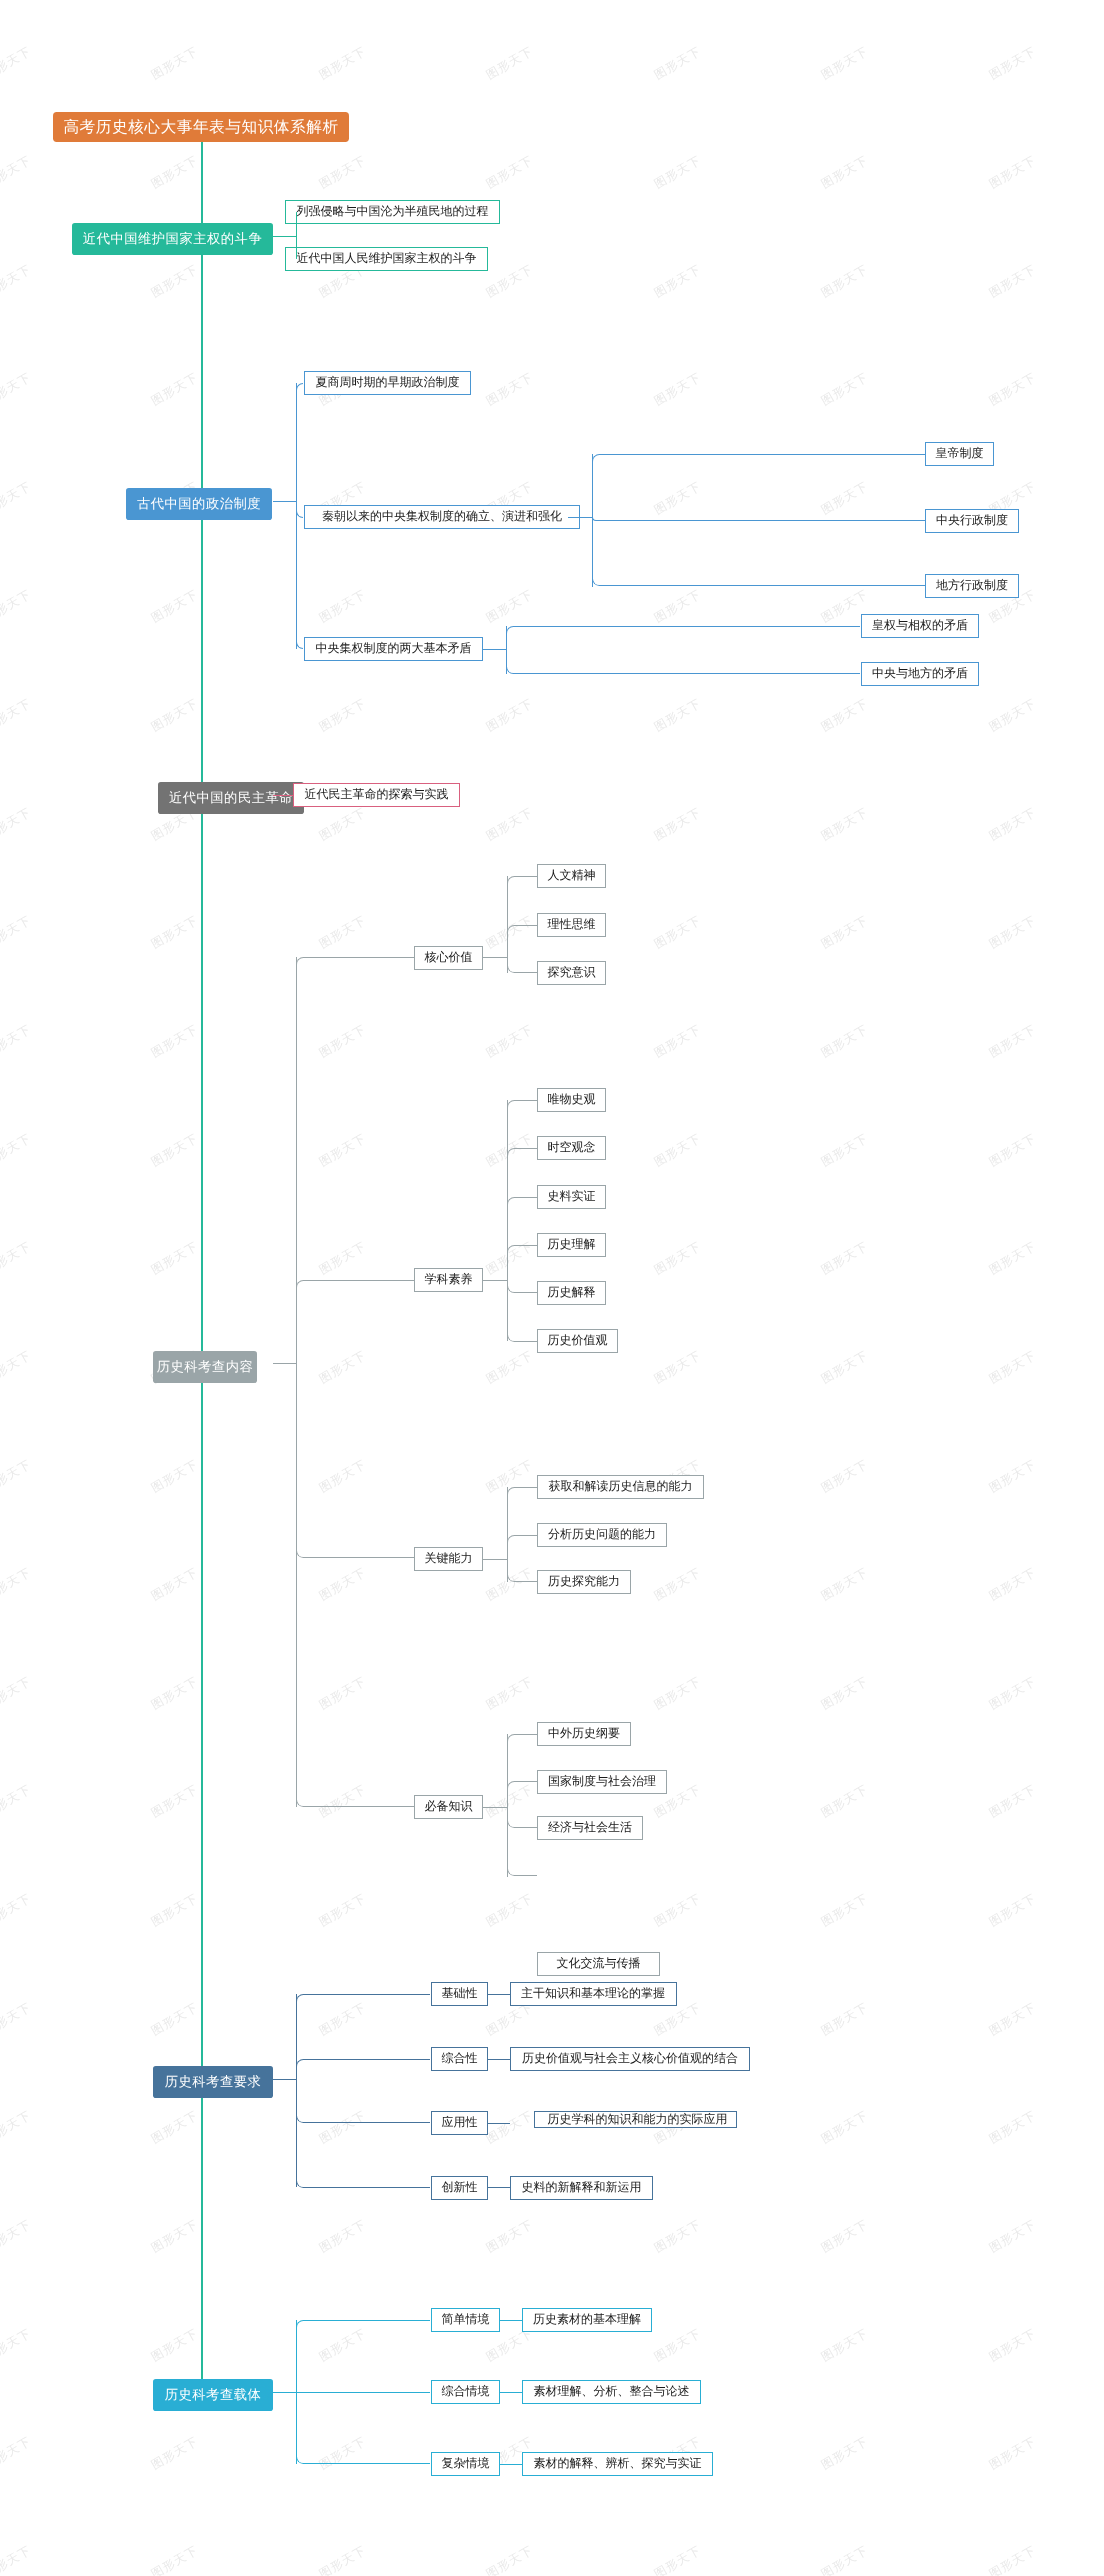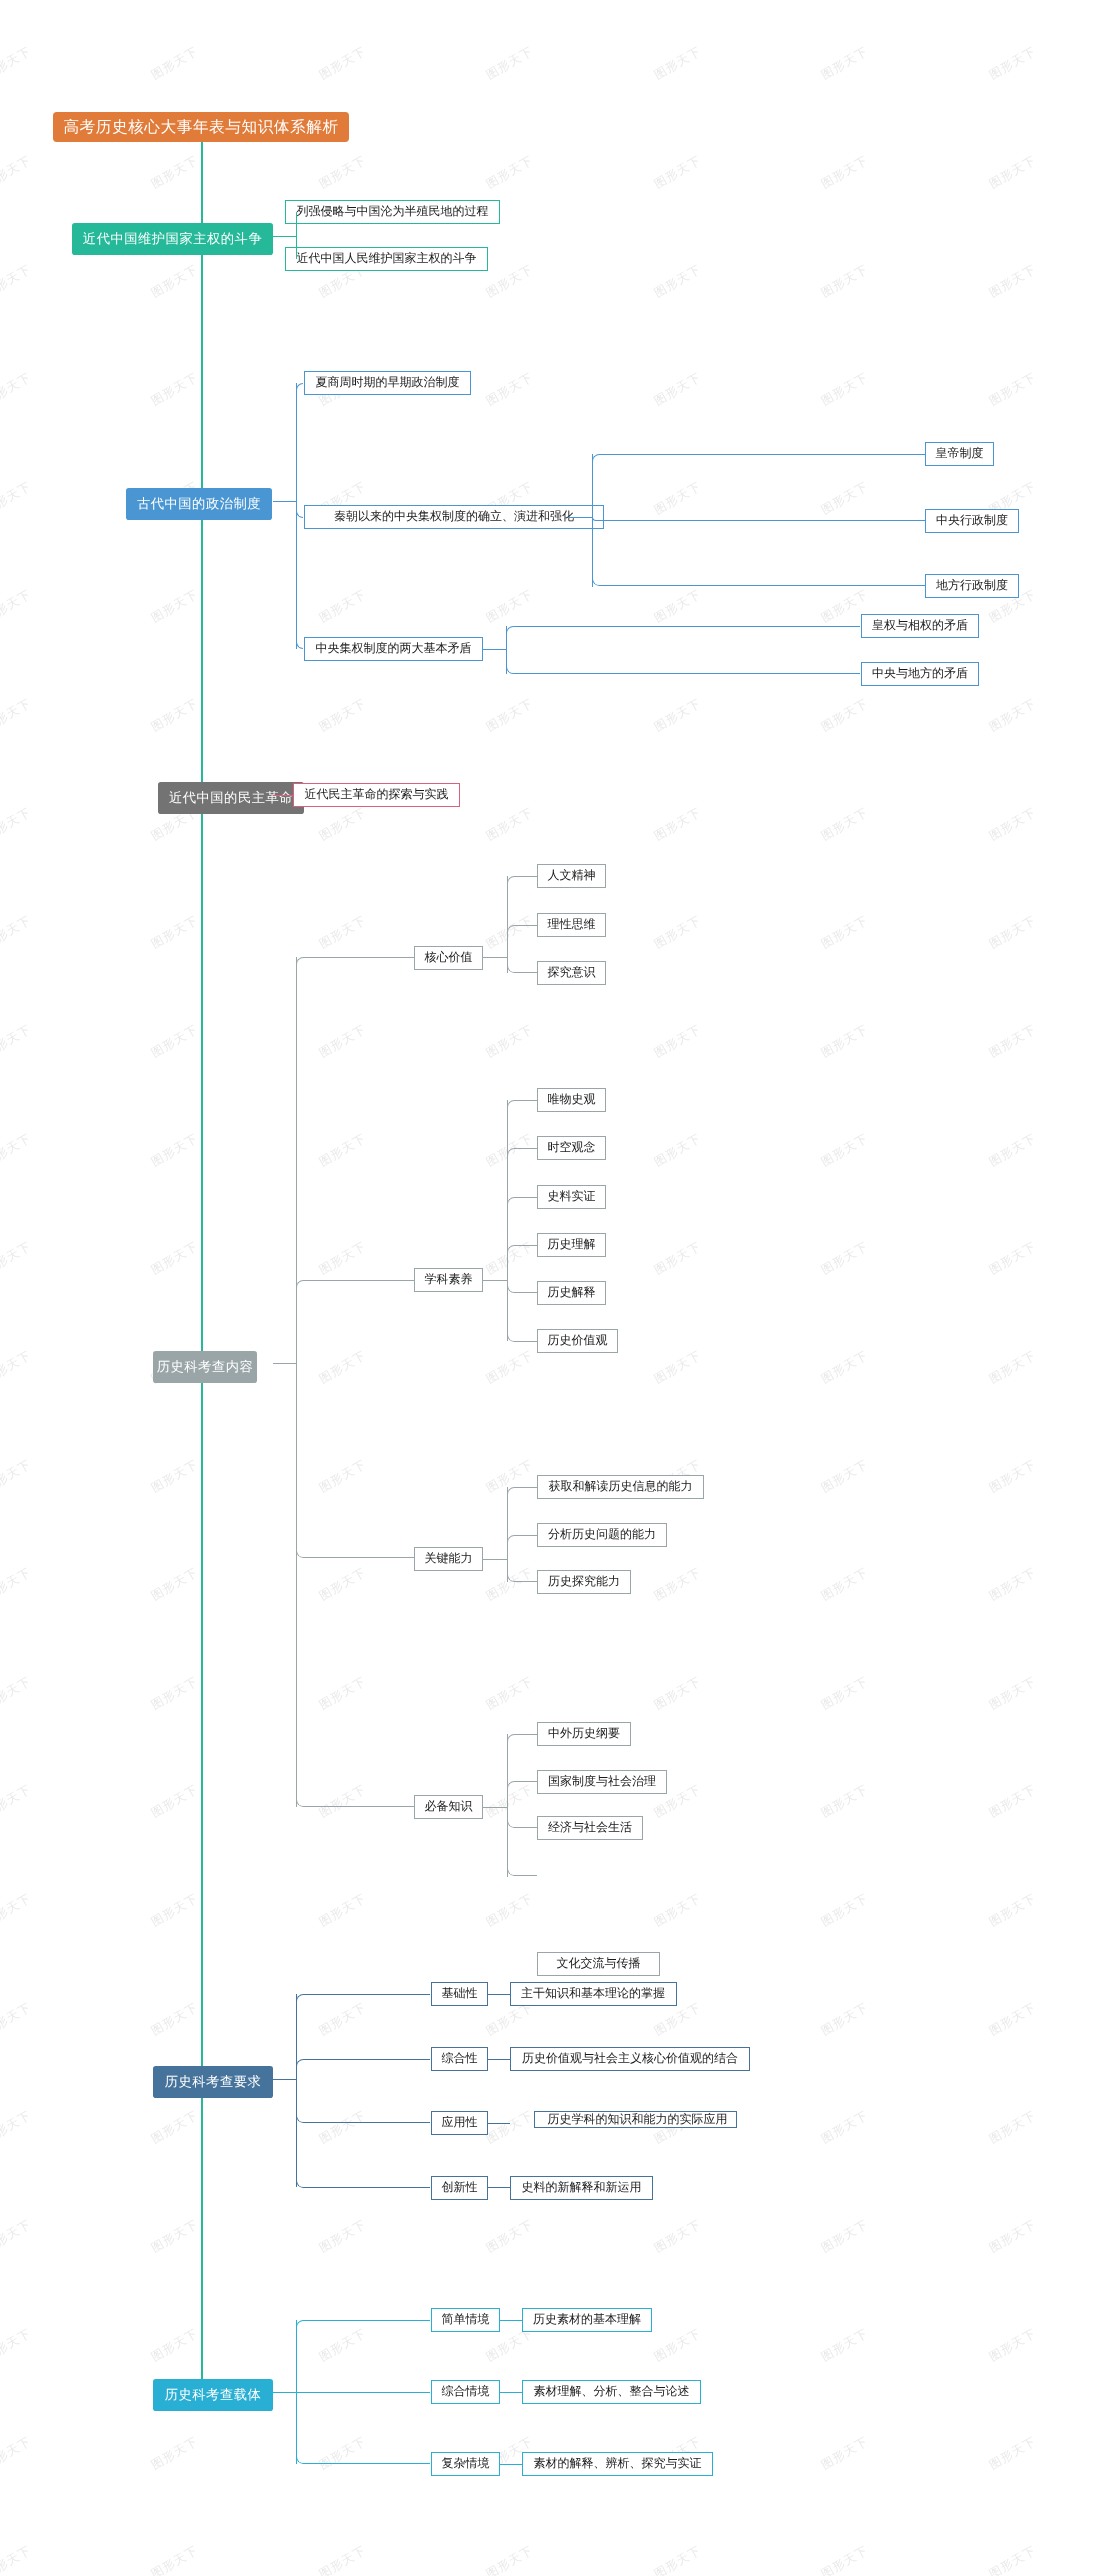--- a/index.html
+++ b/index.html
@@ -279,21 +279,21 @@
     <div class="conn v c-green" style="left: 296px; top: 212px; height: 47px;"></div>
     <div class="node lo green" style="left: 285px; top: 200px; width: 215px; height: 24px;">列强侵略与中国沦为半殖民地的过程</div>
     <div class="elbow" style="left: 296px; width: 0.9px; top: 212px; height: 24px; border-left: 1.5px solid rgb(37, 185, 154); border-top: 1.5px solid rgb(37, 185, 154); border-top-left-radius: 7.4px;"></div>
     <div class="node lo green" style="left: 285px; top: 247px; width: 203px; height: 24px;">近代中国人民维护国家主权的斗争</div>
     <div class="elbow" style="left: 296px; width: 0.9px; top: 236px; height: 23px; border-left: 1.5px solid rgb(37, 185, 154); border-bottom: 1.5px solid rgb(37, 185, 154); border-bottom-left-radius: 7.4px;"></div>
     <div class="node l1 blue" style="left: 126px; top: 488px; width: 146px; height: 26px;">古代中国的政治制度</div>
     <div class="conn h c-blue" style="left: 273px; top: 501px; width: 24px;"></div>
     <div class="conn v c-blue" style="left: 296px; top: 383px; height: 266px;"></div>
     <div class="node lo blue" style="left: 304px; top: 371px; width: 167px; height: 24px;">夏商周时期的早期政治制度</div>
     <div class="elbow" style="left: 296px; width: 7.4px; top: 383px; height: 118px; border-left: 1.5px solid rgb(74, 150, 210); border-top: 1.5px solid rgb(74, 150, 210); border-top-left-radius: 7.4px;"></div>
-    <div class="node lo blue" style="left: 304px; top: 505px; width: 300px; height: 24px;">秦朝以来的中央集权制度的确立、演进和强化</div>
+    <div class="node lo blue" style="left: 304px; top: 505px; width: 276px; height: 24px;">秦朝以来的中央集权制度的确立、演进和强化</div>
     <div class="elbow" style="left: 296px; width: 7.4px; top: 501px; height: 16.6px; border-left: 1.5px solid rgb(74, 150, 210); border-bottom: 1.5px solid rgb(74, 150, 210); border-bottom-left-radius: 7.4px;"></div>
     <div class="conn h c-blue" style="left: 568px; top: 517px; width: 24px;"></div>
     <div class="conn v c-blue" style="left: 592px; top: 454px; height: 133px;"></div>
     <div class="node lo blue" style="left: 925px; top: 442px; width: 69px; height: 24px;">皇帝制度</div>
     <div class="elbow" style="left: 592px; width: 333px; top: 454px; height: 64px; border-left: 1.5px solid rgb(74, 150, 210); border-top: 1.5px solid rgb(74, 150, 210); border-top-left-radius: 7.4px;"></div>
     <div class="node lo blue" style="left: 925px; top: 509px; width: 94px; height: 24px;">中央行政制度</div>
     <div class="elbow" style="left: 592px; width: 333px; top: 517px; height: 3.7px; border-left: 1.5px solid rgb(74, 150, 210); border-bottom: 1.5px solid rgb(74, 150, 210); border-bottom-left-radius: 7.4px;"></div>
     <div class="node lo blue" style="left: 925px; top: 574px; width: 94px; height: 24px;">地方行政制度</div>
     <div class="elbow" style="left: 592px; width: 333px; top: 517px; height: 69px; border-left: 1.5px solid rgb(74, 150, 210); border-bottom: 1.5px solid rgb(74, 150, 210); border-bottom-left-radius: 7.4px;"></div>
     <div class="node lo blue" style="left: 304px; top: 637px; width: 179px; height: 24px;">中央集权制度的两大基本矛盾</div>

